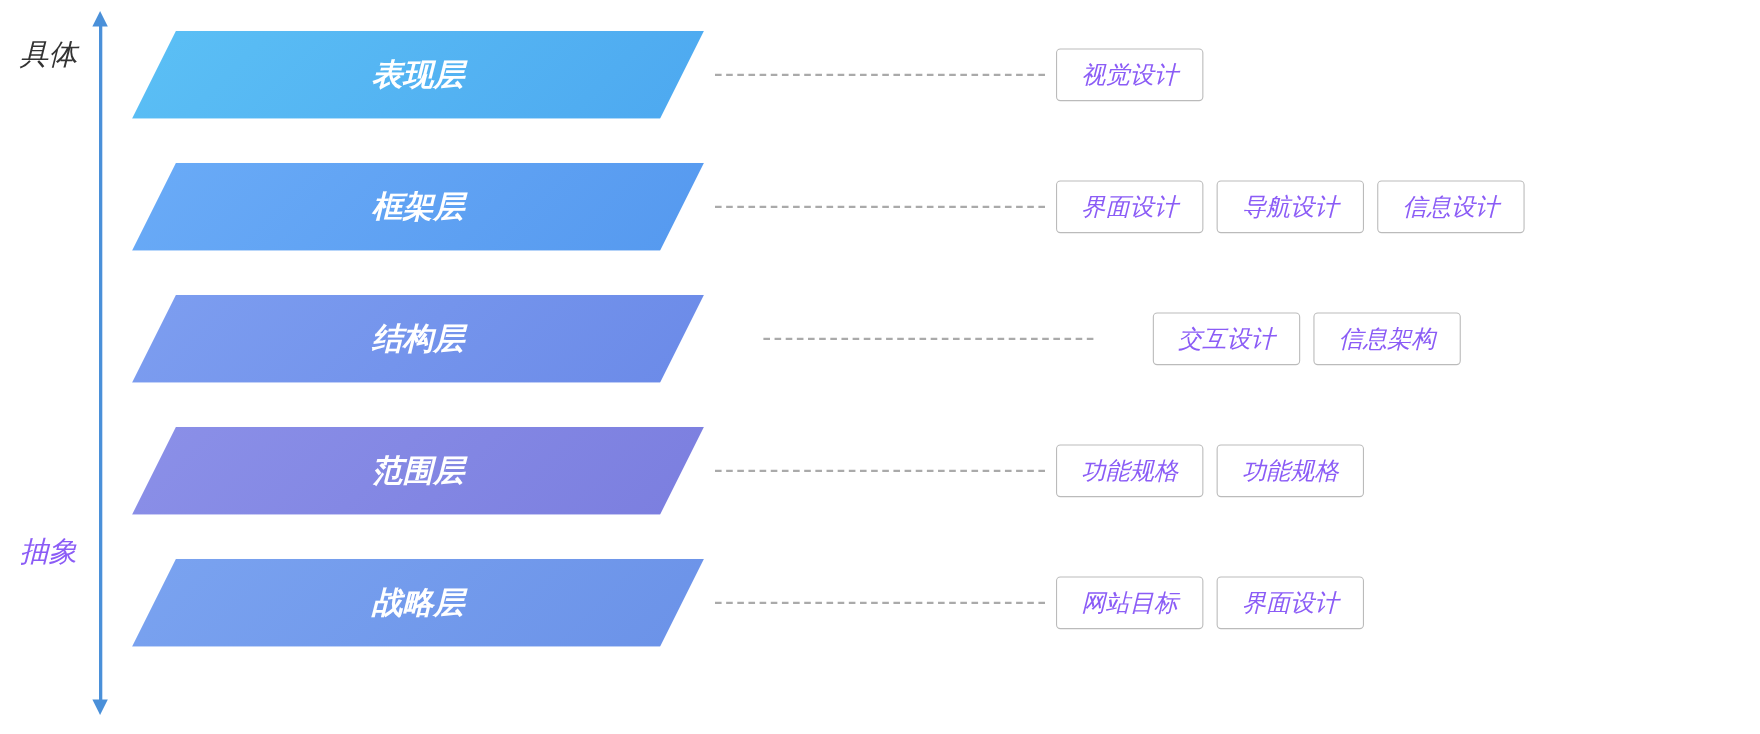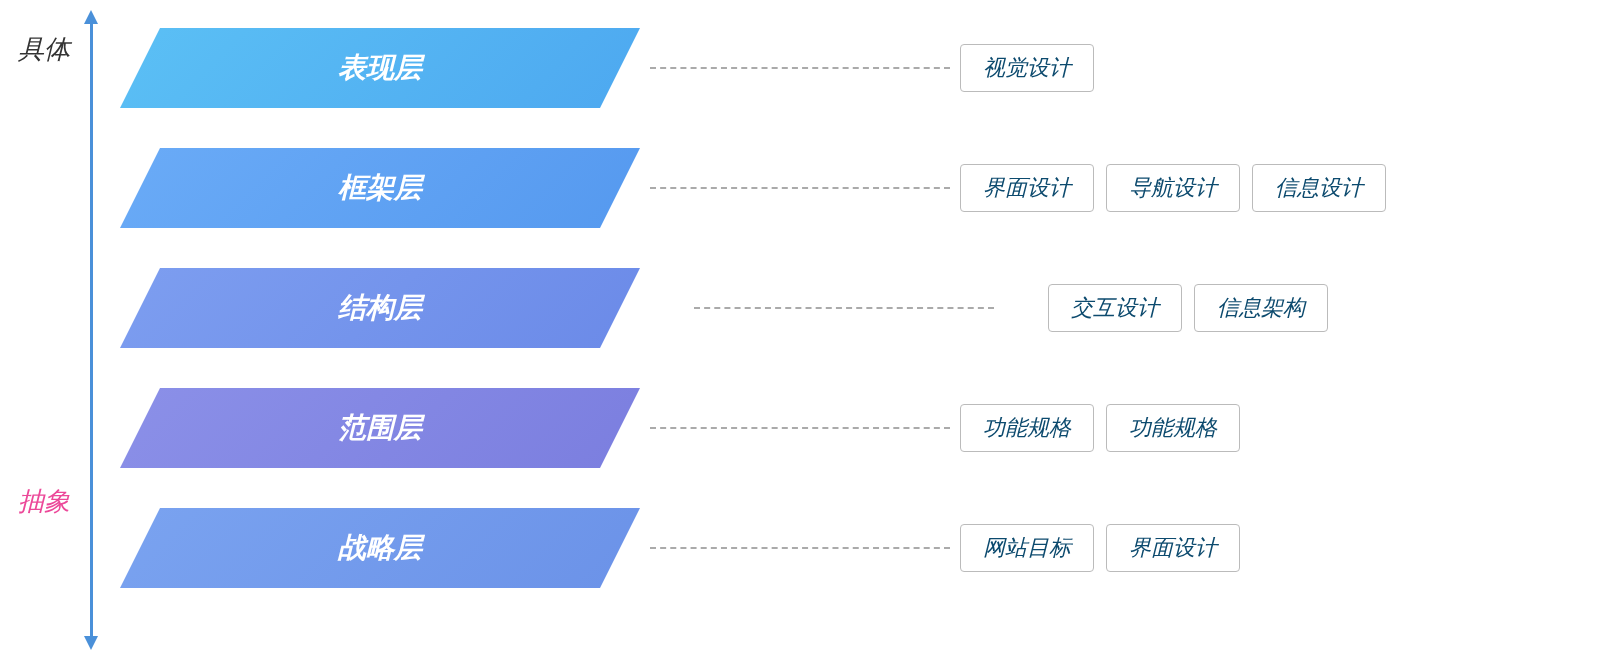--- a/index.html
+++ b/index.html
@@ -55,21 +55,21 @@
       font-size: 26px;
       color: #333;
       font-weight: 400;
       writing-mode: horizontal-tb;
     }
     .label-bottom {
       position: absolute;
       left: 18px;
       bottom: 30px;
       font-size: 26px;
-      color: #ec4899;
+      color: #8b5cf6;
       font-weight: 400;
     }
 
     
     .layer-row {
       position: absolute;
       left: 120px;
       display: flex;
       align-items: center;
     }
@@ -102,21 +102,21 @@
       gap: 12px;
       margin-left: 10px;
       flex-shrink: 0;
     }
 
     .tag-box {
       border: 1.5px solid #bbb;
       border-radius: 4px;
       padding: 8px 22px;
       font-size: 22px;
-      color: #0c4a6e;
+      color: #8b5cf6;
       background: #fff;
       white-space: nowrap;
     }
 
     
     .row-1 { top: 28px; text-align: center; }
     .row-2 { top: 148px; }
     .row-3 { top: 268px; gap: 44px; }
     .row-4 { top: 388px; }
     .row-5 { top: 508px; }

